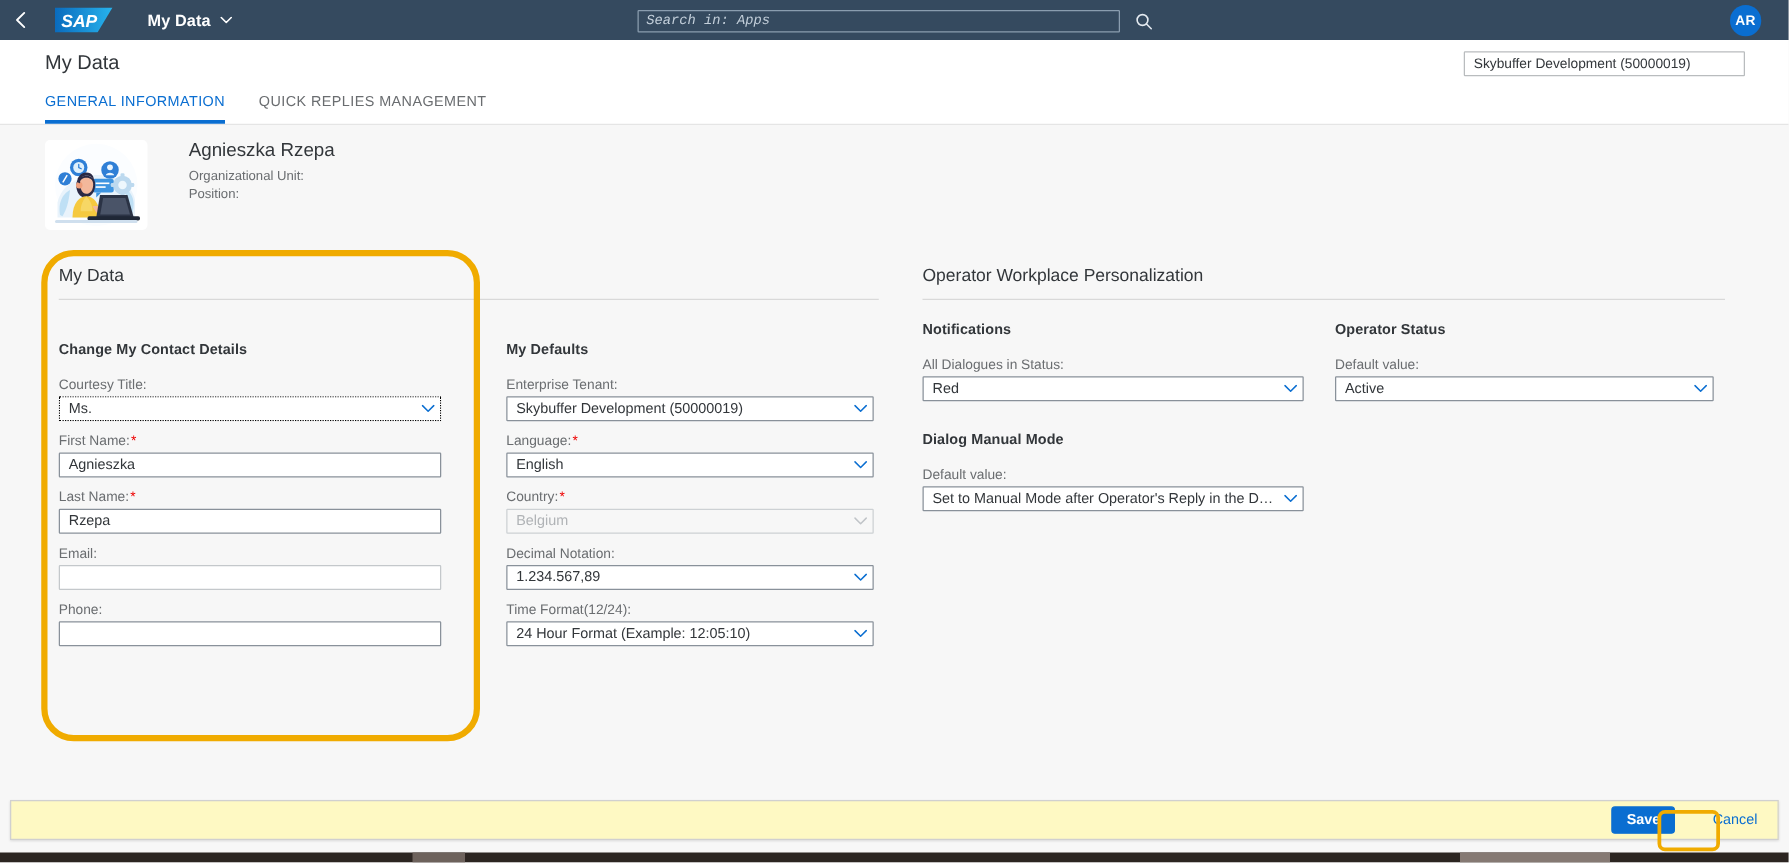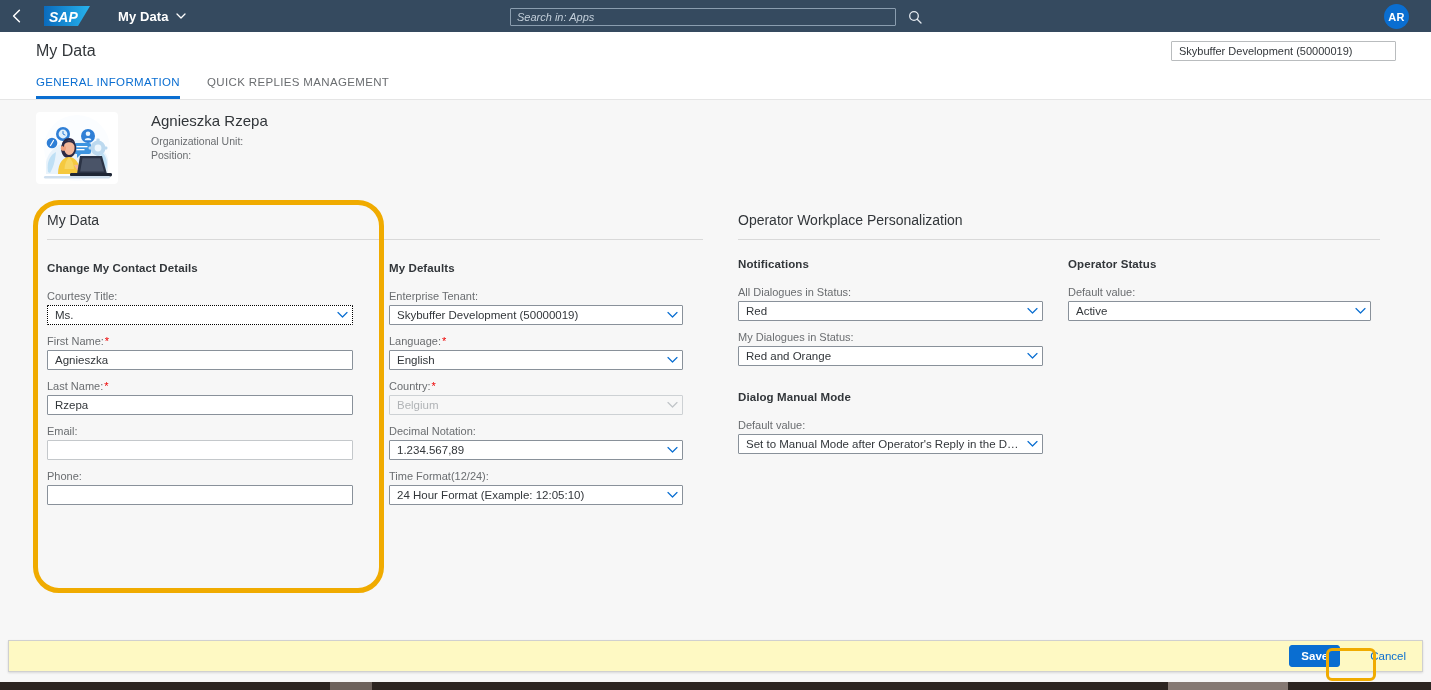--- a/index.html
+++ b/index.html
@@ -34,21 +34,21 @@
   }
   .shell-title .chev { display: block; }
 
   .search-wrap {
     position: absolute; left: 510px; top: 7px; display: flex; align-items: center;
   }
   .search-box {
     width: 386px; height: 18px; background: transparent;
     border: 1px solid #8a9daf; border-radius: 1px;
     color: #c8d2db; font-size: 11px; font-style: italic;
-    padding: 0 6px; font-family: Liberation Sans, sans-serif;
+    padding: 0 6px; font-family: Liberation Mono, monospace;
     outline: none;
   }
   .search-box::placeholder { color: #c3cfda; font-style: italic; opacity: 1; }
   .search-icon-btn {
     width: 26px; height: 20px; margin-left: 6px; display: flex;
     align-items: center; justify-content: center; cursor: pointer;
   }
 
   .avatar-top {
     position: absolute; right: 22px; top: 4px;
@@ -141,21 +141,21 @@
   .chev-down {
     position: absolute; right: 5px; top: 50%; transform: translateY(-50%);
     pointer-events: none;
   }
   .sel-wrap { position: relative; }
 
   .field { margin-bottom: 10px; }
 
   
   #panel-mydata { left: 47px; top: 212px; width: 656px; }
-  #panel-mydata .cols { display: flex; gap: 0; margin-top: 22px; }
+  #panel-mydata .cols { display: flex; gap: 16px; margin-top: 34px; }
   #panel-mydata .col-a { width: 318px; padding-right: 12px; }
   #panel-mydata .col-b { width: 318px; padding-left: 24px; }
 
   #panel-owp { left: 738px; top: 212px; width: 642px; }
   #panel-owp .cols { display: flex; margin-top: 18px; }
   #panel-owp .col-a { width: 330px; }
   #panel-owp .col-b { width: 312px; }
   #panel-owp .w-notif { width: 305px; }
   #panel-owp .w-status { width: 303px; }
 
@@ -421,29 +421,20 @@
         <div class="field w-notif" style="margin-top:16px">
           <span class="fld-label">All Dialogues in Status:</span>
           <div class="sel-wrap">
             <div class="fld-select">Red</div>
             <svg class="chev-down" width="11" height="7" viewBox="0 0 11 7">
               <path d="M1 1 L5.5 5.5 L10 1" fill="none" stroke="#0a6ed1" stroke-width="1.2" stroke-linecap="round" stroke-linejoin="round"></path>
             </svg>
           </div>
         </div>
 
-        <div class="field w-notif">
-          <span class="fld-label">My Dialogues in Status:</span>
-          <div class="sel-wrap">
-            <div class="fld-select">Red and Orange</div>
-            <svg class="chev-down" width="11" height="7" viewBox="0 0 11 7">
-              <path d="M1 1 L5.5 5.5 L10 1" fill="none" stroke="#0a6ed1" stroke-width="1.2" stroke-linecap="round" stroke-linejoin="round"></path>
-            </svg>
-          </div>
-        </div>
 
         <div class="subgroup">
           <div class="group-title">Dialog Manual Mode</div>
           <div class="field w-notif" style="margin-top:16px">
             <span class="fld-label">Default value:</span>
             <div class="sel-wrap">
               <div class="fld-select">Set to Manual Mode after Operator's Reply in the Dialog</div>
               <svg class="chev-down" width="11" height="7" viewBox="0 0 11 7">
                 <path d="M1 1 L5.5 5.5 L10 1" fill="none" stroke="#0a6ed1" stroke-width="1.2" stroke-linecap="round" stroke-linejoin="round"></path>
               </svg>

